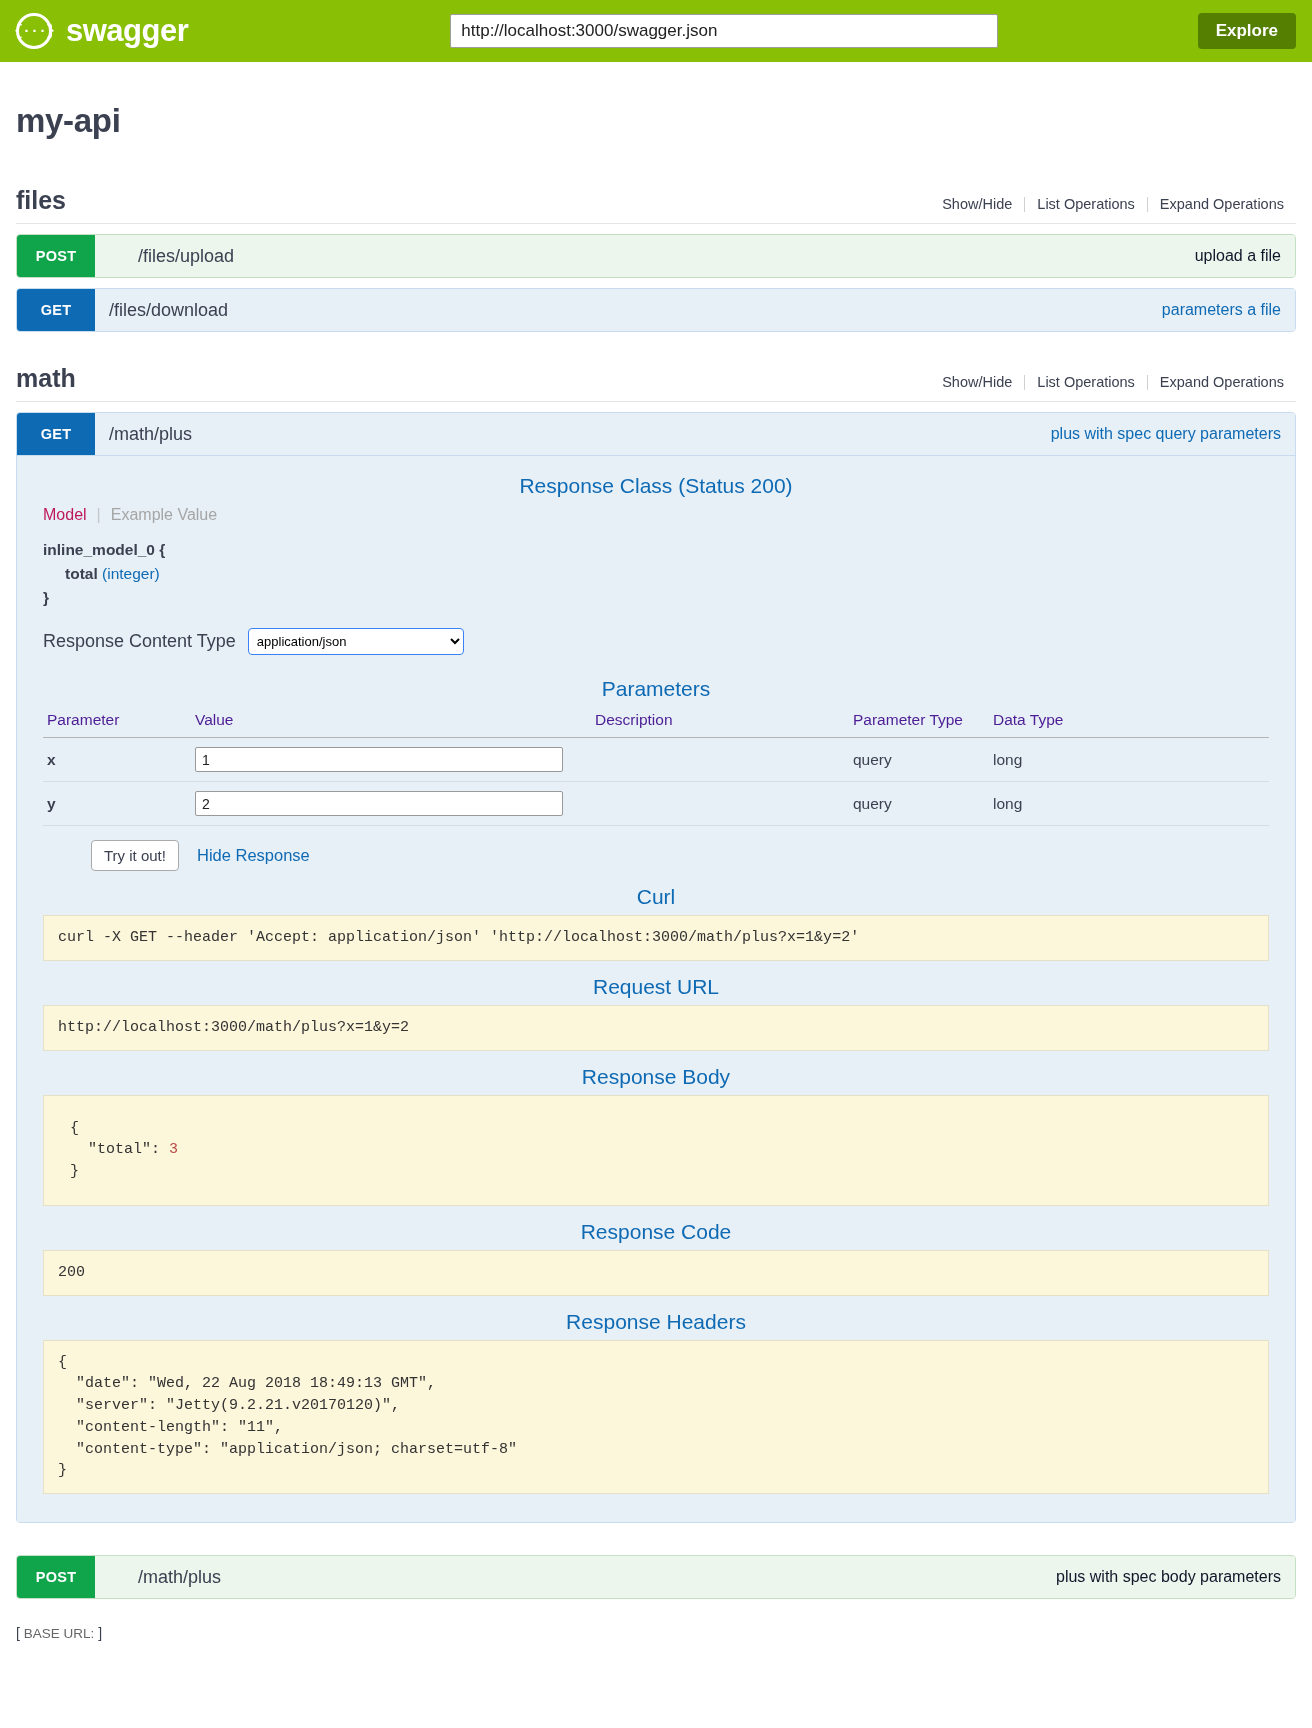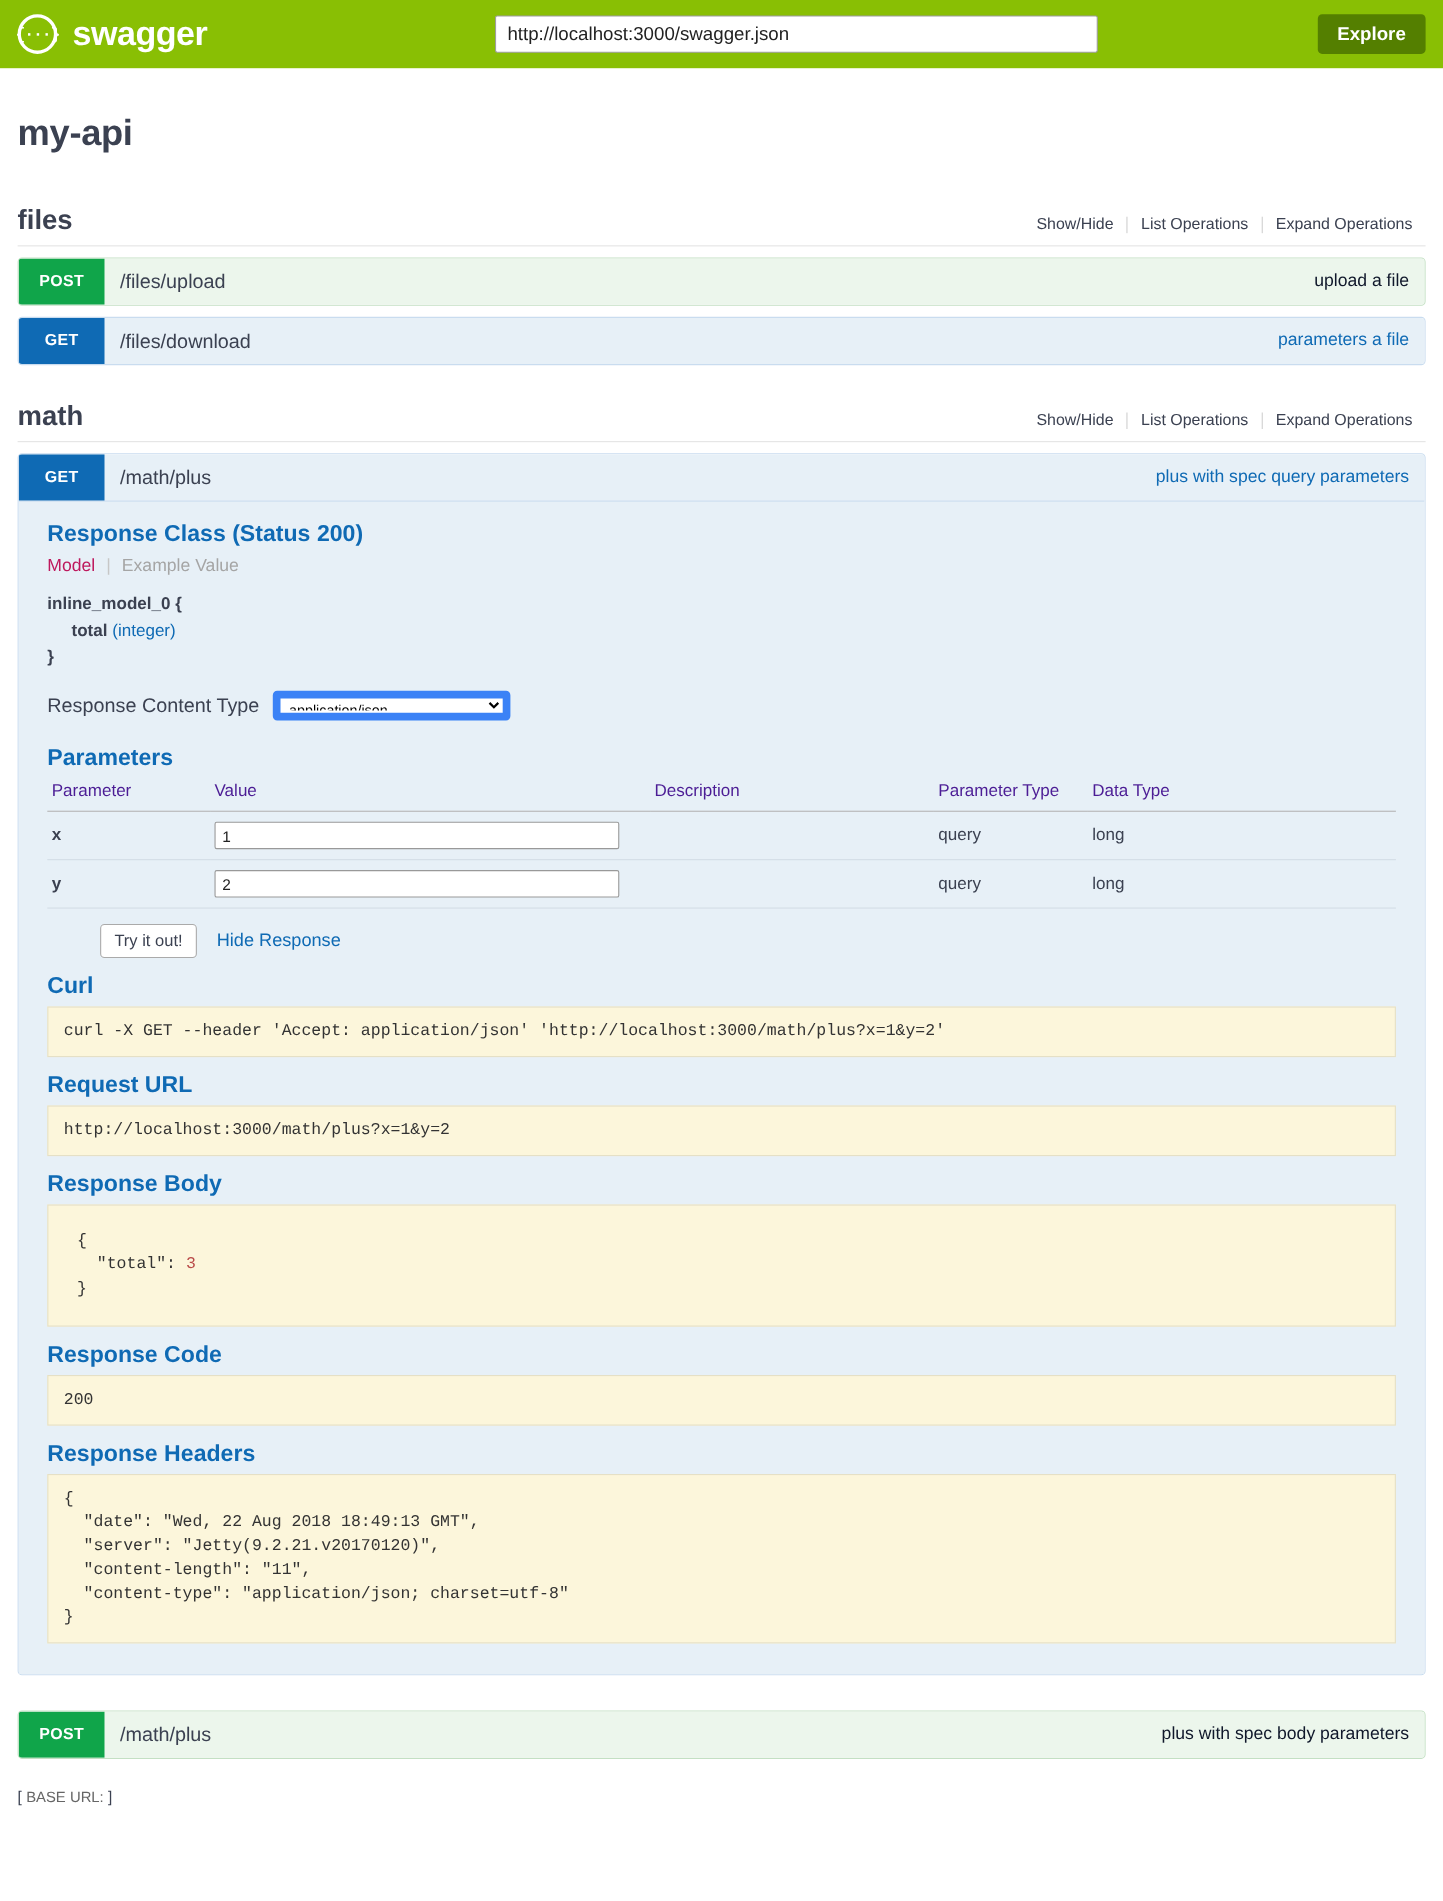--- a/index.html
+++ b/index.html
@@ -130,40 +130,41 @@
     font-size: 18px;
     color: #3b4151;
     font-family: "Liberation Sans", sans-serif;
   }
   .op-summary {
     margin-left: auto;
     font-size: 16px;
   }
 
   .op.post { border-color: #c3e0c3; }
-  .op.post .op-head { background: #ecf6ec; }
+  .op.post .op-head { background: #ecf6ec; gap: 29px; }
   .op.post .op-method { background: #10a54a; }
   .op.post .op-summary { color: #0f172a; }
 
   .op.get { border-color: #c9dcef; }
   .op.get .op-head { background: #e7f0f7; }
   .op.get .op-method { background: #0f6ab4; }
   .op.get .op-summary { color: #0f6ab4; }
 
   
   .op-content {
     background: #e7f0f7;
     padding: 14px 26px 22px 26px;
     border-top: 1px solid #c9dcef;
   }
   .section-title {
     color: #0f6ab4;
     font-size: 21px;
     margin: 14px 0 6px 0;
-    font-weight: bold;
+    font-weight: normal;
+    text-align: center;
   }
   .resp-class-title { margin-top: 4px; }
 
   .tabs { font-size: 16px; margin: 8px 0 14px 0; display: flex; align-items: center; }
   .tabs .tab { color: #be185d; cursor: pointer; }
   .tabs .tab.inactive { color: #a5a5a5; }
   .tabs .tab-sep { color: #c7c7c7; margin: 0 10px; }
 
   .model-block {
     font-family: "Liberation Sans", sans-serif;
@@ -182,21 +183,21 @@
     align-items: center;
     gap: 12px;
     margin: 16px 0 22px 0;
   }
   .content-type-row label { font-size: 18px; color: #3b4151; }
   .ct-select {
     width: 216px;
     height: 27px;
     font-size: 13px;
     font-family: "Liberation Sans", sans-serif;
-    border: 7px solid #3b82f6;
+    border: 1px solid #3b82f6;
     border-radius: 4px;
     background: #fff;
     padding: 2px 4px;
   }
 
   table.params {
     width: 100%;
     border-collapse: collapse;
     margin-bottom: 6px;
   }

